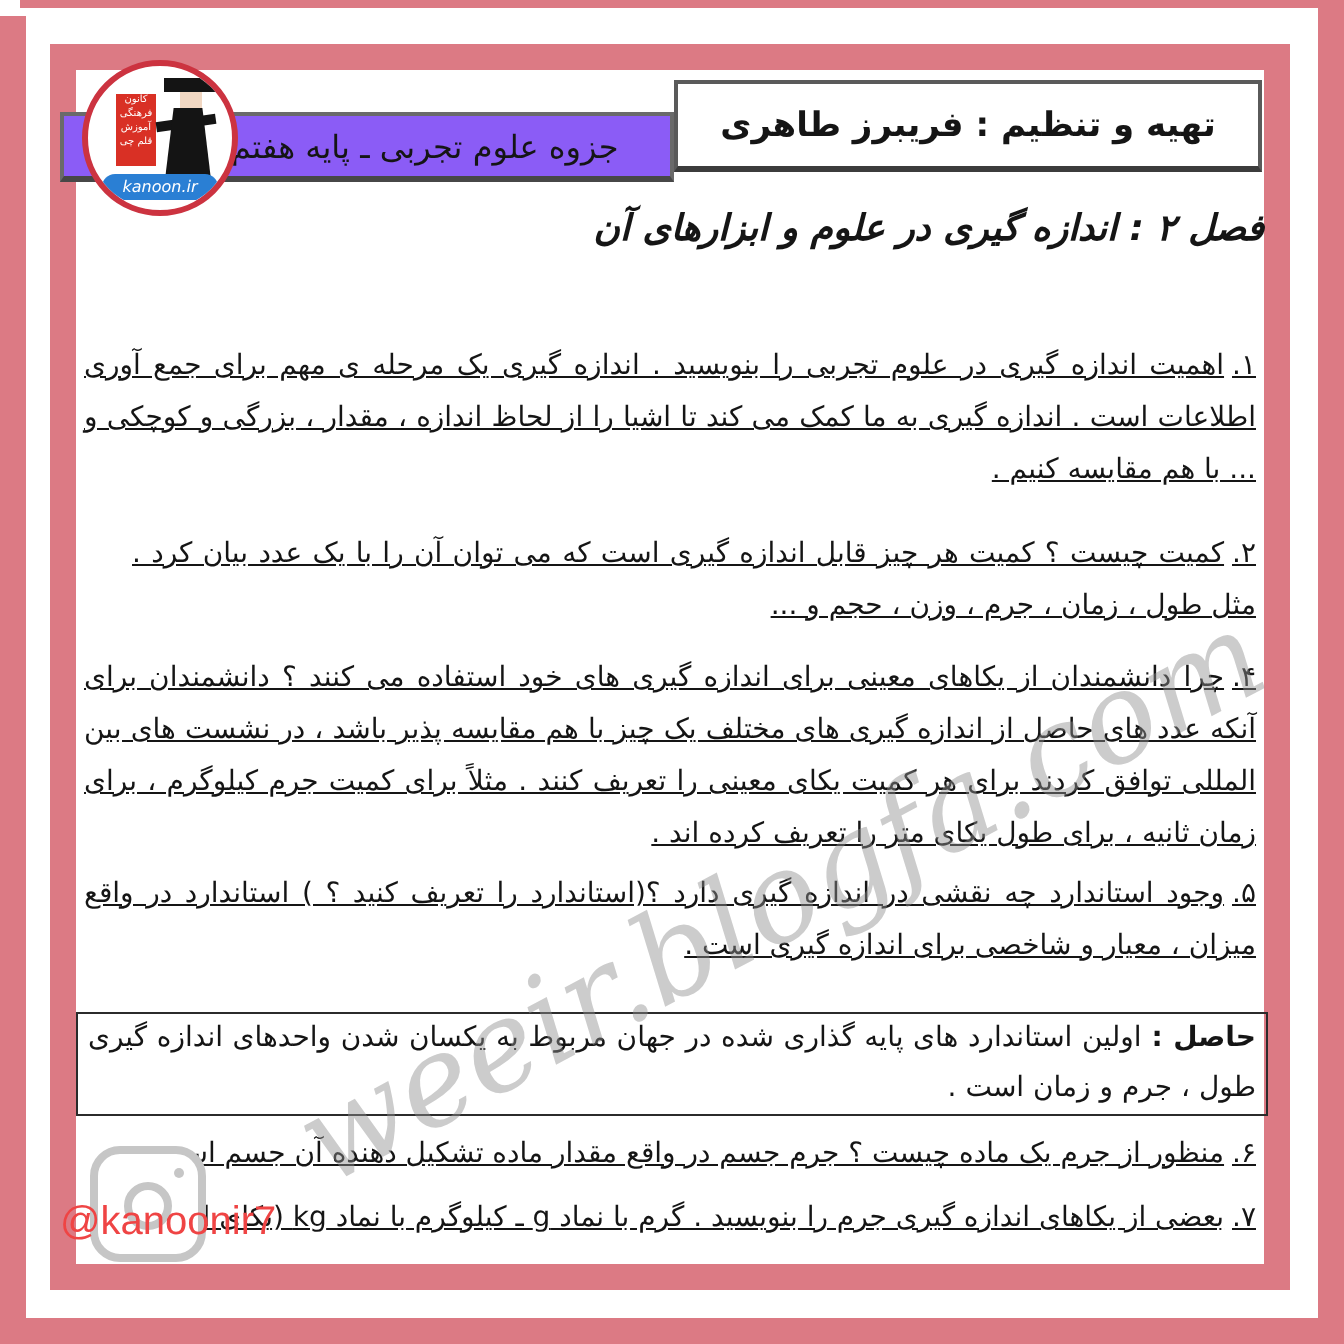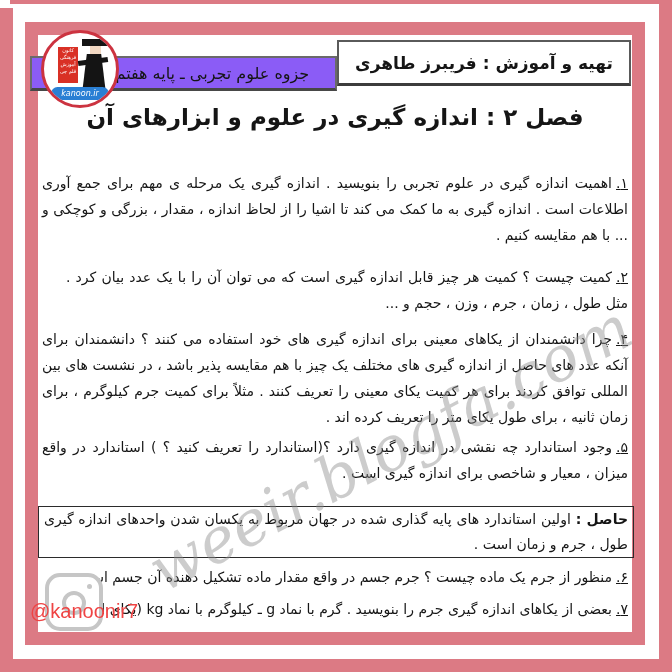--- a/index.html
+++ b/index.html
@@ -45,28 +45,28 @@
   .grad-gown{position:absolute;left:38px;top:21px;width:24px;height:40px;background:#141414;
     clip-path:polygon(20% 0,80% 0,100% 100%,0 100%);}
   .grad-arm{position:absolute;left:34px;top:26px;width:30px;height:5px;background:#141414;transform:rotate(-8deg);}
   .logo-badge{
     position:absolute;left:7px;bottom:5px;width:58px;height:13px;border-radius:7px;
     background:#2a7fd4;color:#fff;font-size:8px;font-style:italic;line-height:13px;text-align:center;
     font-family:"DejaVu Sans",sans-serif;
   }
   
   #page-title{
-    position:absolute;left:38px;top:104px;width:594px;text-align:center;direction:rtl;
-    font-size:23px;font-weight:bold;z-index:2;
+    position:absolute;left:38px;top:104px;width:594px;direction:rtl;
+    font-size:18px;font-weight:bold;z-index:2;font-style:italic;
   }
   #content{
     position:absolute;left:42px;top:158px;width:586px;direction:rtl;text-align:justify;
     font-size:14px;line-height:26px;z-index:2;
   }
-  .para{margin:0 0 0 0;}
+  .para{margin:0 0 0 0;text-decoration:underline;}
   .p1{margin-top:12px;margin-bottom:16px;}
   .p2{margin-bottom:10px;margin-left:24px;}
   .p3{margin-bottom:6px;}
   .p4{margin-bottom:4px;}
   .p5{margin-bottom:20px;}
   .p6{margin-bottom:6px;margin-top:6px;}
   .p7{margin-bottom:0;}
   .pnum{text-decoration:underline;margin-left:4px;}
   #note-box{
     box-sizing:border-box;border:1.5px solid #2b2b2b;padding:0 5px;margin:0 -6px 6px -4px;
@@ -100,21 +100,21 @@
 
 <div id="stage">
 
   <div class="bar" id="bar-top"></div>
   <div class="bar" id="bar-left"></div>
   <div class="bar" id="bar-right"></div>
   <div class="bar" id="bar-bottom"></div>
   <div id="inner-frame"></div>
 
   <div id="header-box-right">
-    <span>تهیه و آموزش : فریبرز طاهری</span>
+    <span>تهیه و تنظیم : فریبرز طاهری</span>
   </div>
   <div id="header-box-left">
     <span>جزوه علوم تجربی ـ پایه هفتم ـ</span>
   </div>
 
   <div id="kanoon-logo">
     <div class="logo-block">
       <div>کانون</div>
       <div>فرهنگی</div>
       <div>آموزش</div>

